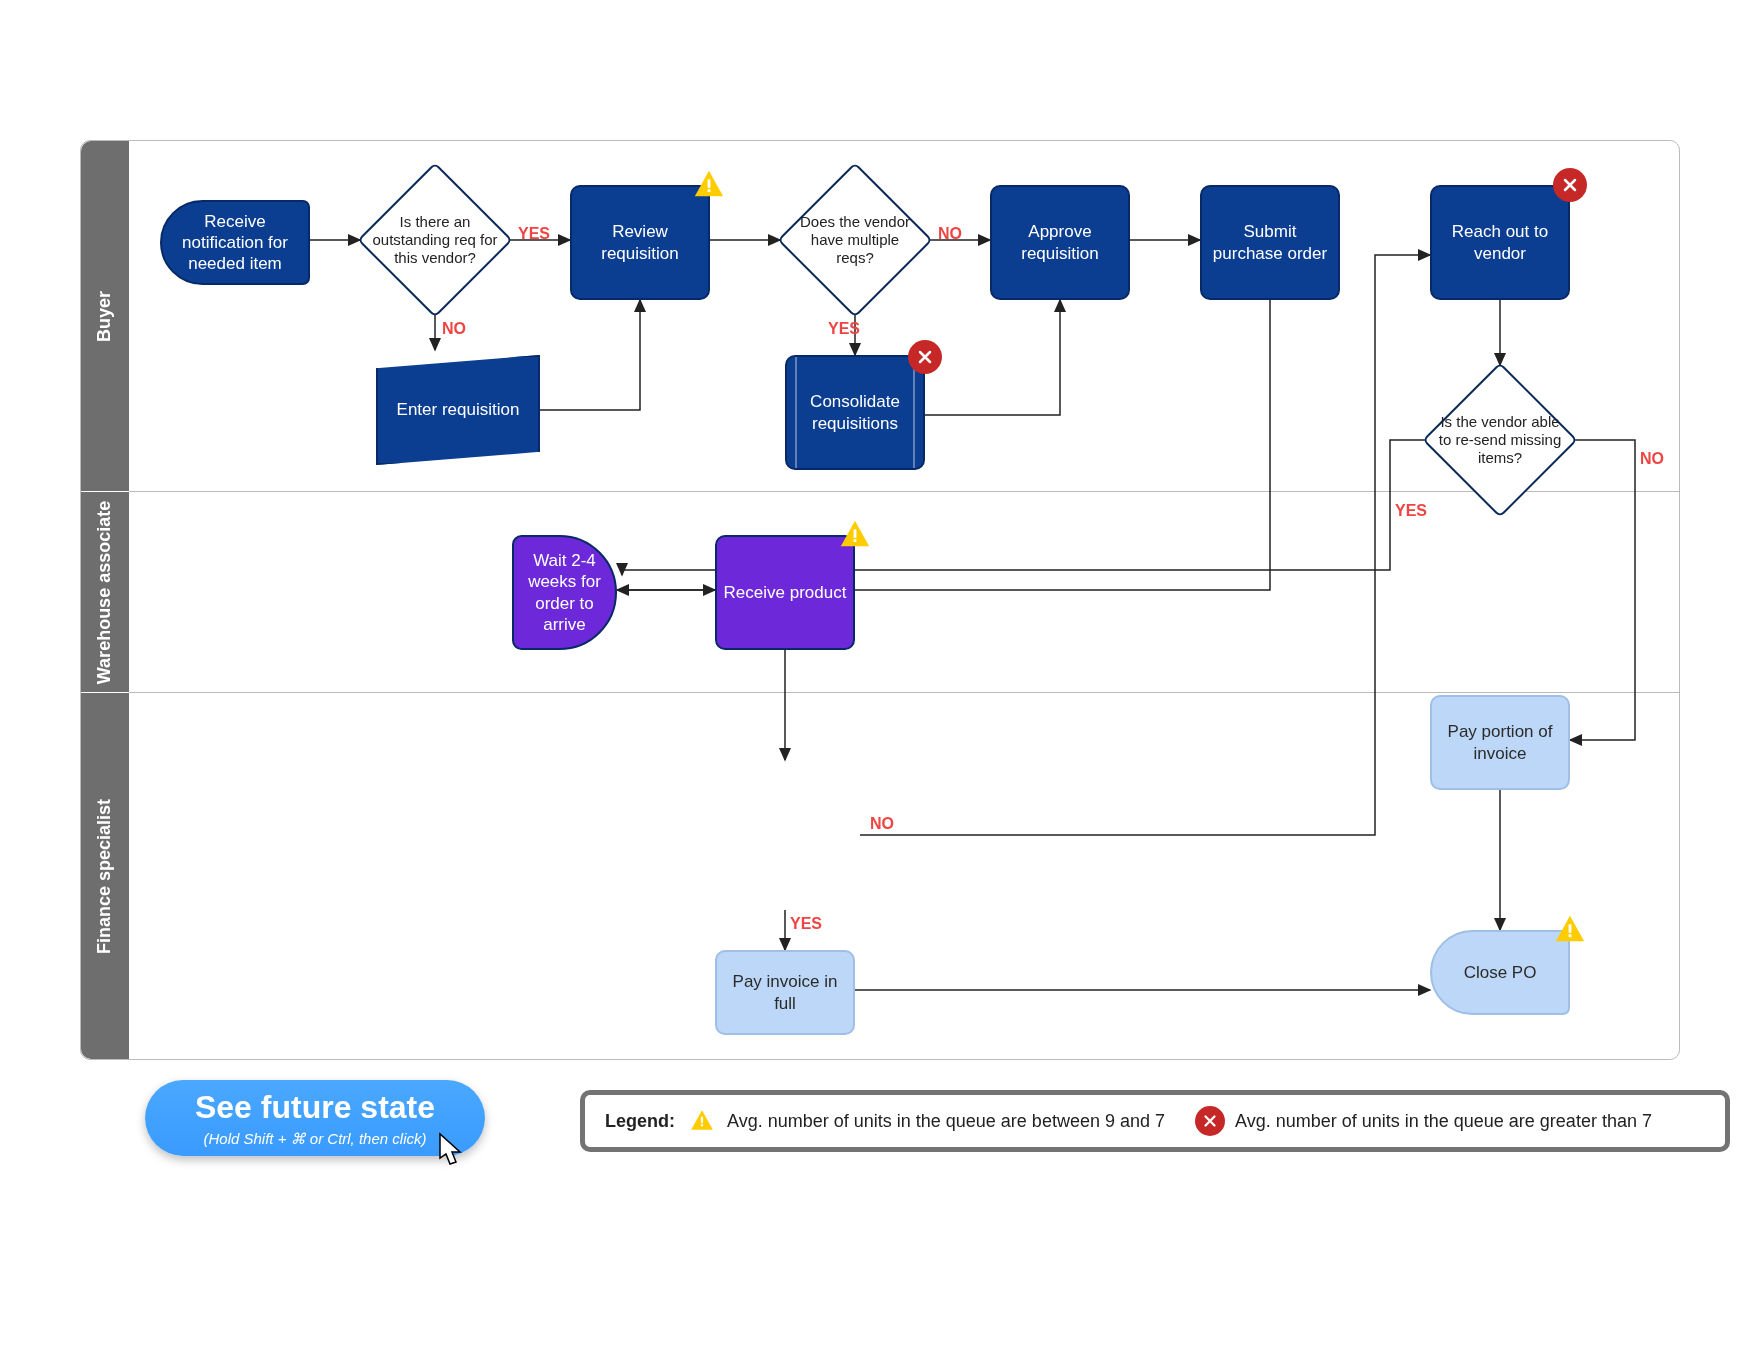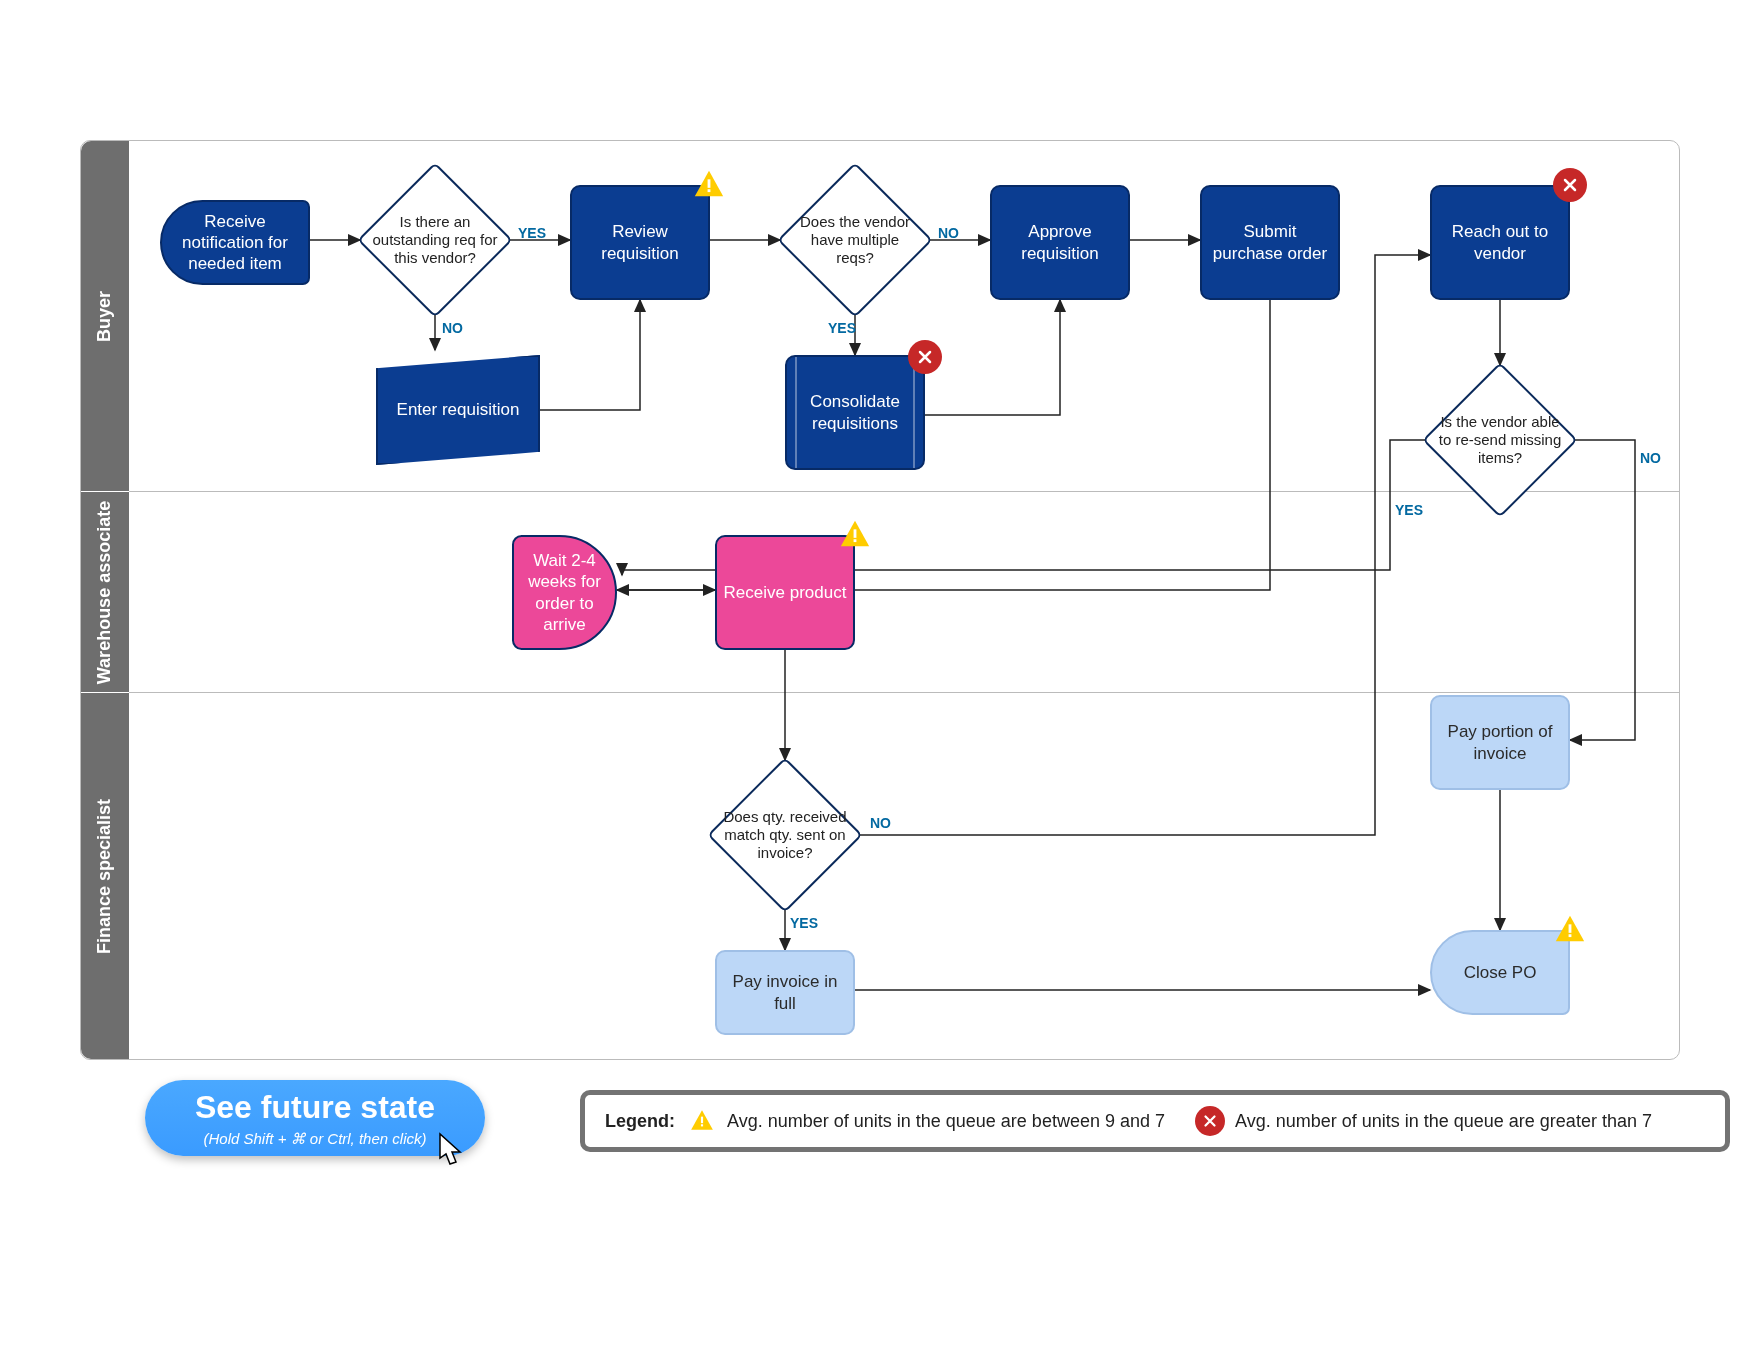--- a/index.html
+++ b/index.html
@@ -7,31 +7,31 @@
   .canvas{position:absolute;left:80px;top:140px;width:1600px;height:1000px;}
   .lane-border{position:absolute;border:1px solid #bbb;border-radius:10px;box-sizing:border-box;}
   .lane-header{position:absolute;background:#6e6e6e;color:#fff;display:flex;align-items:center;justify-content:center;}
   .lane-header span{transform:rotate(-90deg);white-space:nowrap;font-size:18px;font-weight:bold;}
   .lane-sep{position:absolute;background:#bbb;height:1px;}
   .node{position:absolute;box-sizing:border-box;display:flex;align-items:center;justify-content:center;text-align:center;color:#fff;font-size:17px;line-height:1.25;padding:6px;}
   .pill-left{border-top-left-radius:60px;border-bottom-left-radius:60px;border-top-right-radius:10px;border-bottom-right-radius:10px;}
   .pill-right{border-top-right-radius:60px;border-bottom-right-radius:60px;border-top-left-radius:10px;border-bottom-left-radius:10px;}
   .rect{border-radius:10px;}
   .dark{background:#0b3d91;border:2px solid #072a66;}
-  .mid{background:#ec4899;border:2px solid #072a66;}
+  .mid{background:#6d28d9;border:2px solid #072a66;}
   .light{background:#bcd7f7;border:2px solid #9fbfe6;color:#2b2b2b;}
   .diamond{position:absolute;width:150px;height:150px;}
   .diamond .box{position:absolute;left:50%;top:50%;width:106px;height:106px;transform:translate(-50%,-50%) rotate(45deg);background:#fff;border:2px solid #0b2a5b;border-radius:6px;}
   .diamond .txt{position:absolute;left:50%;top:50%;transform:translate(-50%,-50%);width:130px;text-align:center;font-size:15px;color:#222;line-height:1.2;}
   .mbadge{position:absolute;width:34px;height:34px;border-radius:50%;display:flex;align-items:center;justify-content:center;}
   .warn{background:none;}
   .warn svg{width:34px;height:34px;}
   .err{background:#c62828;}
   .err svg{width:20px;height:20px;}
-  .edge-label{position:absolute;font-size:14px;font-weight:bold;color:#0369a1;}
+  .edge-label{position:absolute;font-size:16px;font-weight:bold;color:#ef4444;}
   .legend{position:absolute;border:5px solid #737373;border-radius:10px;display:flex;align-items:center;padding:0 20px;font-size:18px;color:#222;}
   .legend .lt{font-weight:bold;margin-right:12px;}
   .legend .item{display:flex;align-items:center;margin-right:30px;}
   .legend .ic{width:30px;height:30px;margin-right:10px;display:flex;align-items:center;justify-content:center;}
   .future-btn{position:absolute;background:linear-gradient(#4aa8ff,#3a9bff);border-radius:40px;box-shadow:0 4px 10px rgba(0,0,0,.25);display:flex;flex-direction:column;align-items:center;justify-content:center;color:#fff;}
   .future-btn .t1{font-size:32px;font-weight:bold;}
   .future-btn .t2{font-size:15px;font-style:italic;margin-top:4px;}
   .cursor{position:absolute;}
   .parallelogram{clip-path:polygon(0 12%,100% 0,100% 88%,0 100%);}
   .stripe{position:absolute;top:0;bottom:0;width:2px;background:rgba(255,255,255,.35);}
@@ -165,24 +165,20 @@
     <span>Receive product</span>
   </div>
   <div class="mbadge warn" style="left:758px;top:378px;">
     <svg viewBox="0 0 24 24">
           <path fill="#ffcc00" d="M12 2 L22 20 L2 20 Z"></path>
           <rect x="11" y="8" width="2" height="6" fill="#fff"></rect>
           <rect x="11" y="15" width="2" height="2" fill="#fff"></rect>
         </svg>
   </div>
 
-  <div class="diamond" style="left:630px;top:620px;">
-    <div class="box"></div>
-    <div class="txt">Does qty. received match qty. sent on invoice?</div>
-  </div>
 
   <div class="node light rect" style="left:635px;top:810px;width:140px;height:85px;">
     <span>Pay invoice in full</span>
   </div>
 
   <div class="node light rect" style="left:1350px;top:555px;width:140px;height:95px;">
     <span>Pay portion of invoice</span>
   </div>
 
   <div class="node light pill-left" style="left:1350px;top:790px;width:140px;height:85px;">

